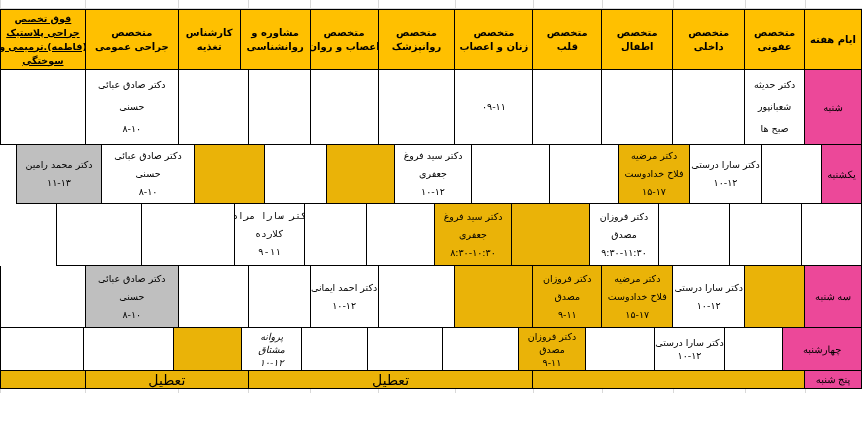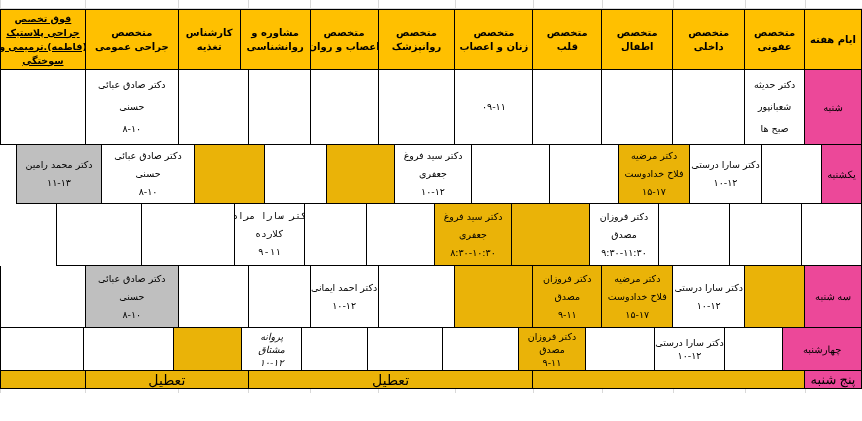--- a/index.html
+++ b/index.html
@@ -253,21 +253,21 @@
         <div class="cellbase cell" style="width: 62px; line-height: 13px; font-style: italic;">
           <div class="ln">پروانه</div>
           <div class="ln">مشتاق</div>
           <div class="ln time">۱۰-۱۲</div>
         </div>
         <div class="cellbase cell g1" style="width: 70px; line-height: 13px;"></div>
         <div class="cellbase cell" style="width: 93px; line-height: 13px;"></div>
         <div class="cellbase cell" style="width: 85px; line-height: 13px;"></div>
       </div>
       <div class="trow" style="height: 18px;">
-        <div class="cellbase dcell" style="width: 57px; font-size: 13px;">
+        <div class="cellbase dcell" style="width: 57px; font-size: 10px;">
           <div class="ln">پنج شنبه</div>
         </div>
         <div class="cellbase cell g1 closed-cell" style="width: 272px; line-height: 12px;"></div>
         <div class="cellbase cell g1 closed-cell" style="width: 285px; line-height: 12px;">
           <div class="ln">تعطیل</div>
         </div>
         <div class="cellbase cell g1 closed-cell" style="width: 163px; line-height: 12px;">
           <div class="ln">تعطیل</div>
         </div>
         <div class="cellbase cell g1 closed-cell" style="width: 85px; line-height: 12px;"></div>

